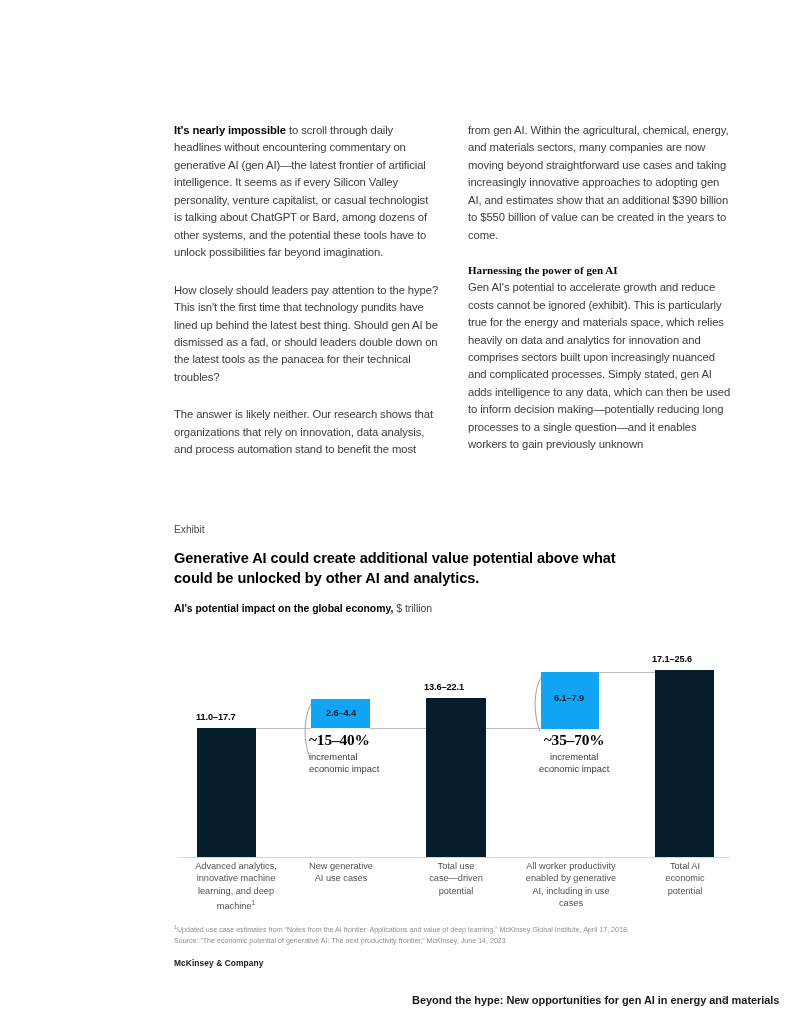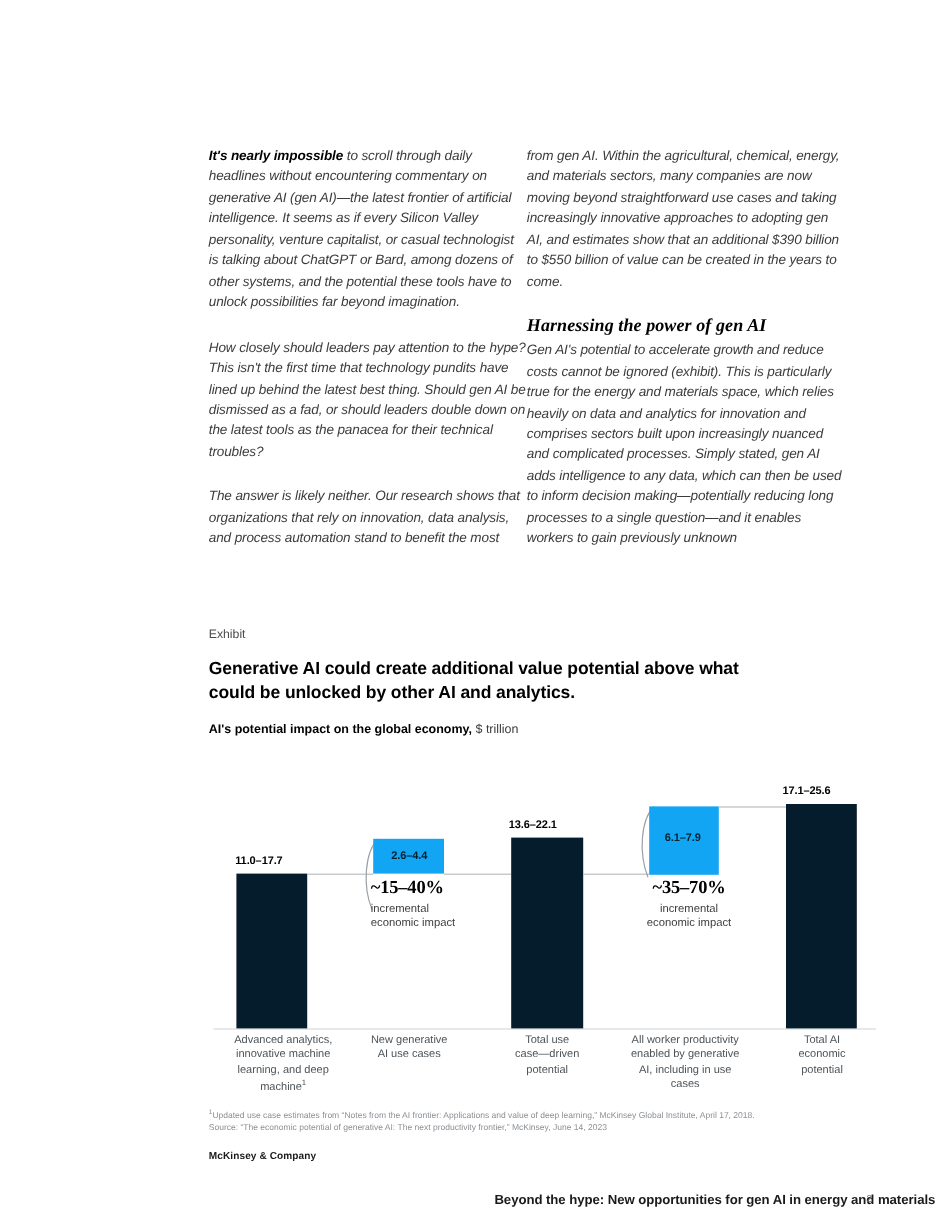--- a/index.html
+++ b/index.html
@@ -20,37 +20,37 @@
     inset: 0;
   }
 
   
   .columns {
     position: absolute;
     left: 174px;
     top: 122px;
     width: 560px;
     display: flex;
-    font-style: italic;
+    gap: 29px;
   }
   .col { width: 265px; }
   .col p {
     margin: 0 0 20px 0;
     font-size: 11.3px;
     line-height: 17.45px;
     color: #3c3c3c;
     letter-spacing: -0.01em;
   }
   .col p:last-child { margin-bottom: 0; }
   .lead-in { font-weight: 700; color: #000; }
 
   .sec-head {
     margin: 12px 0 3px 0;
     font-family: "Liberation Serif", serif;
-    font-size: 15px;
+    font-size: 11px;
     font-weight: 700;
     color: #000;
     letter-spacing: 0.005em;
   }
 
   
   .exhibit-label {
     position: absolute;
     left: 174px;
     top: 524px;

